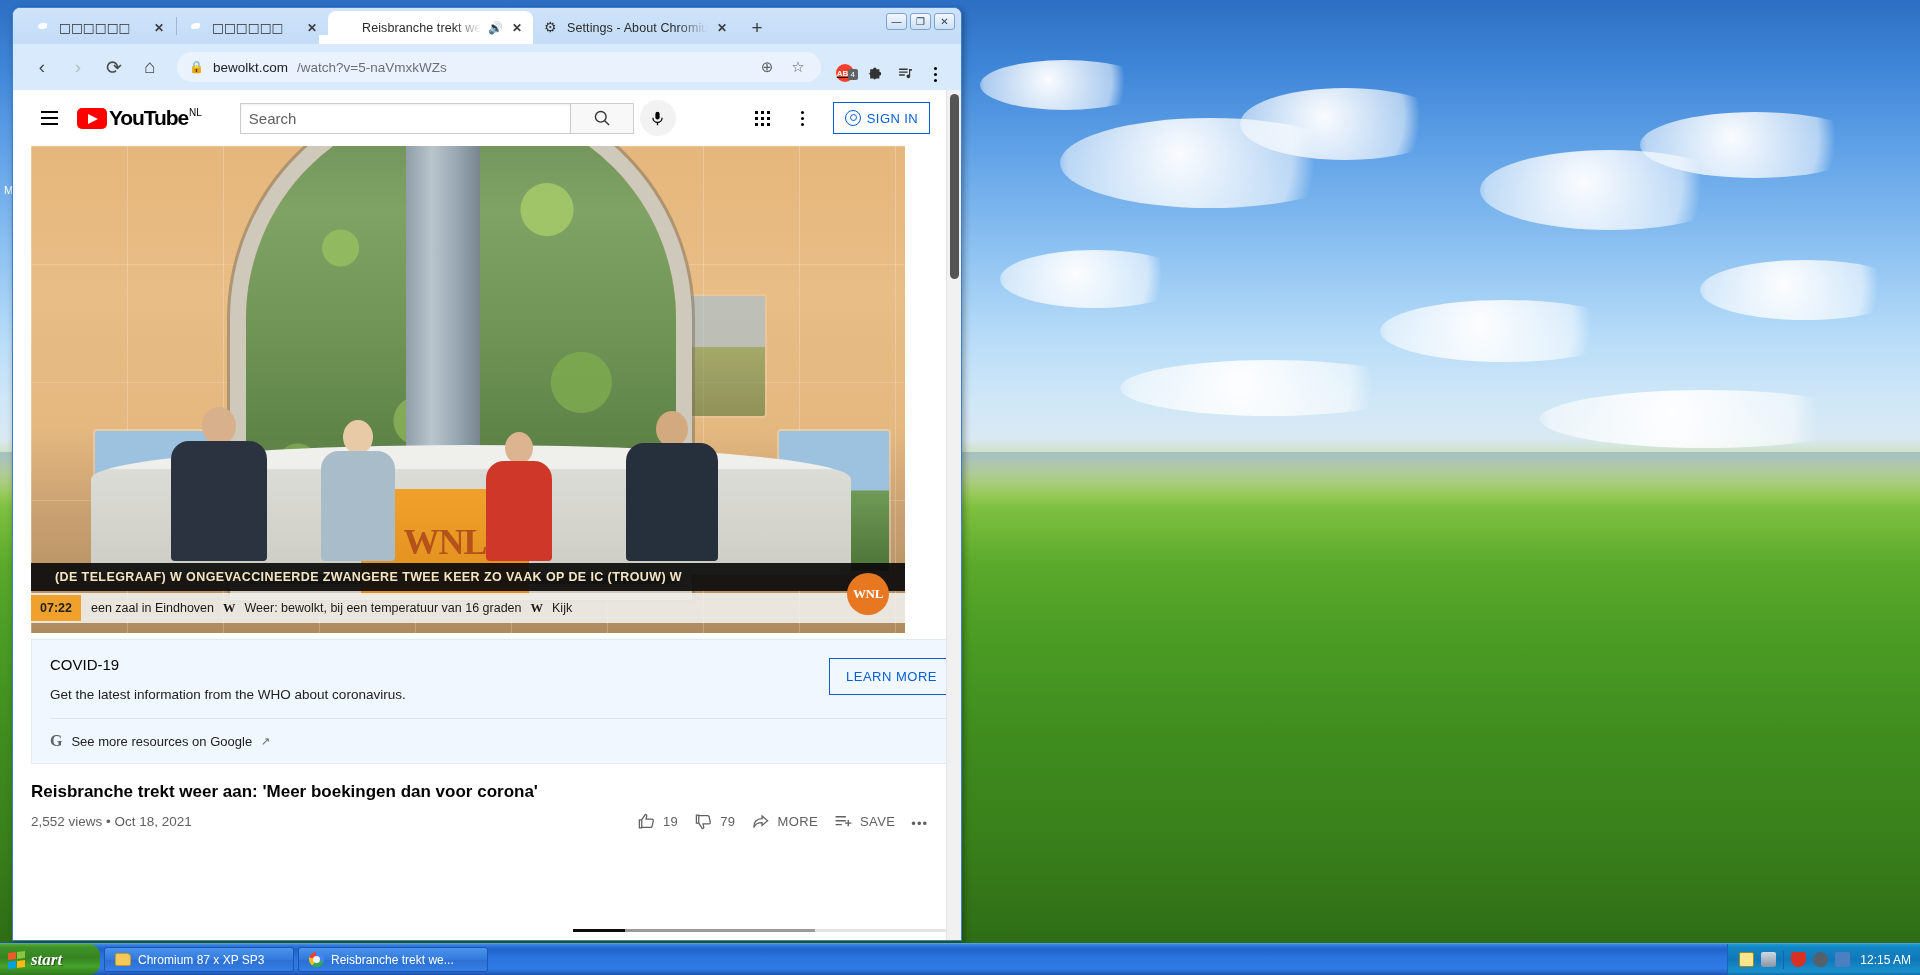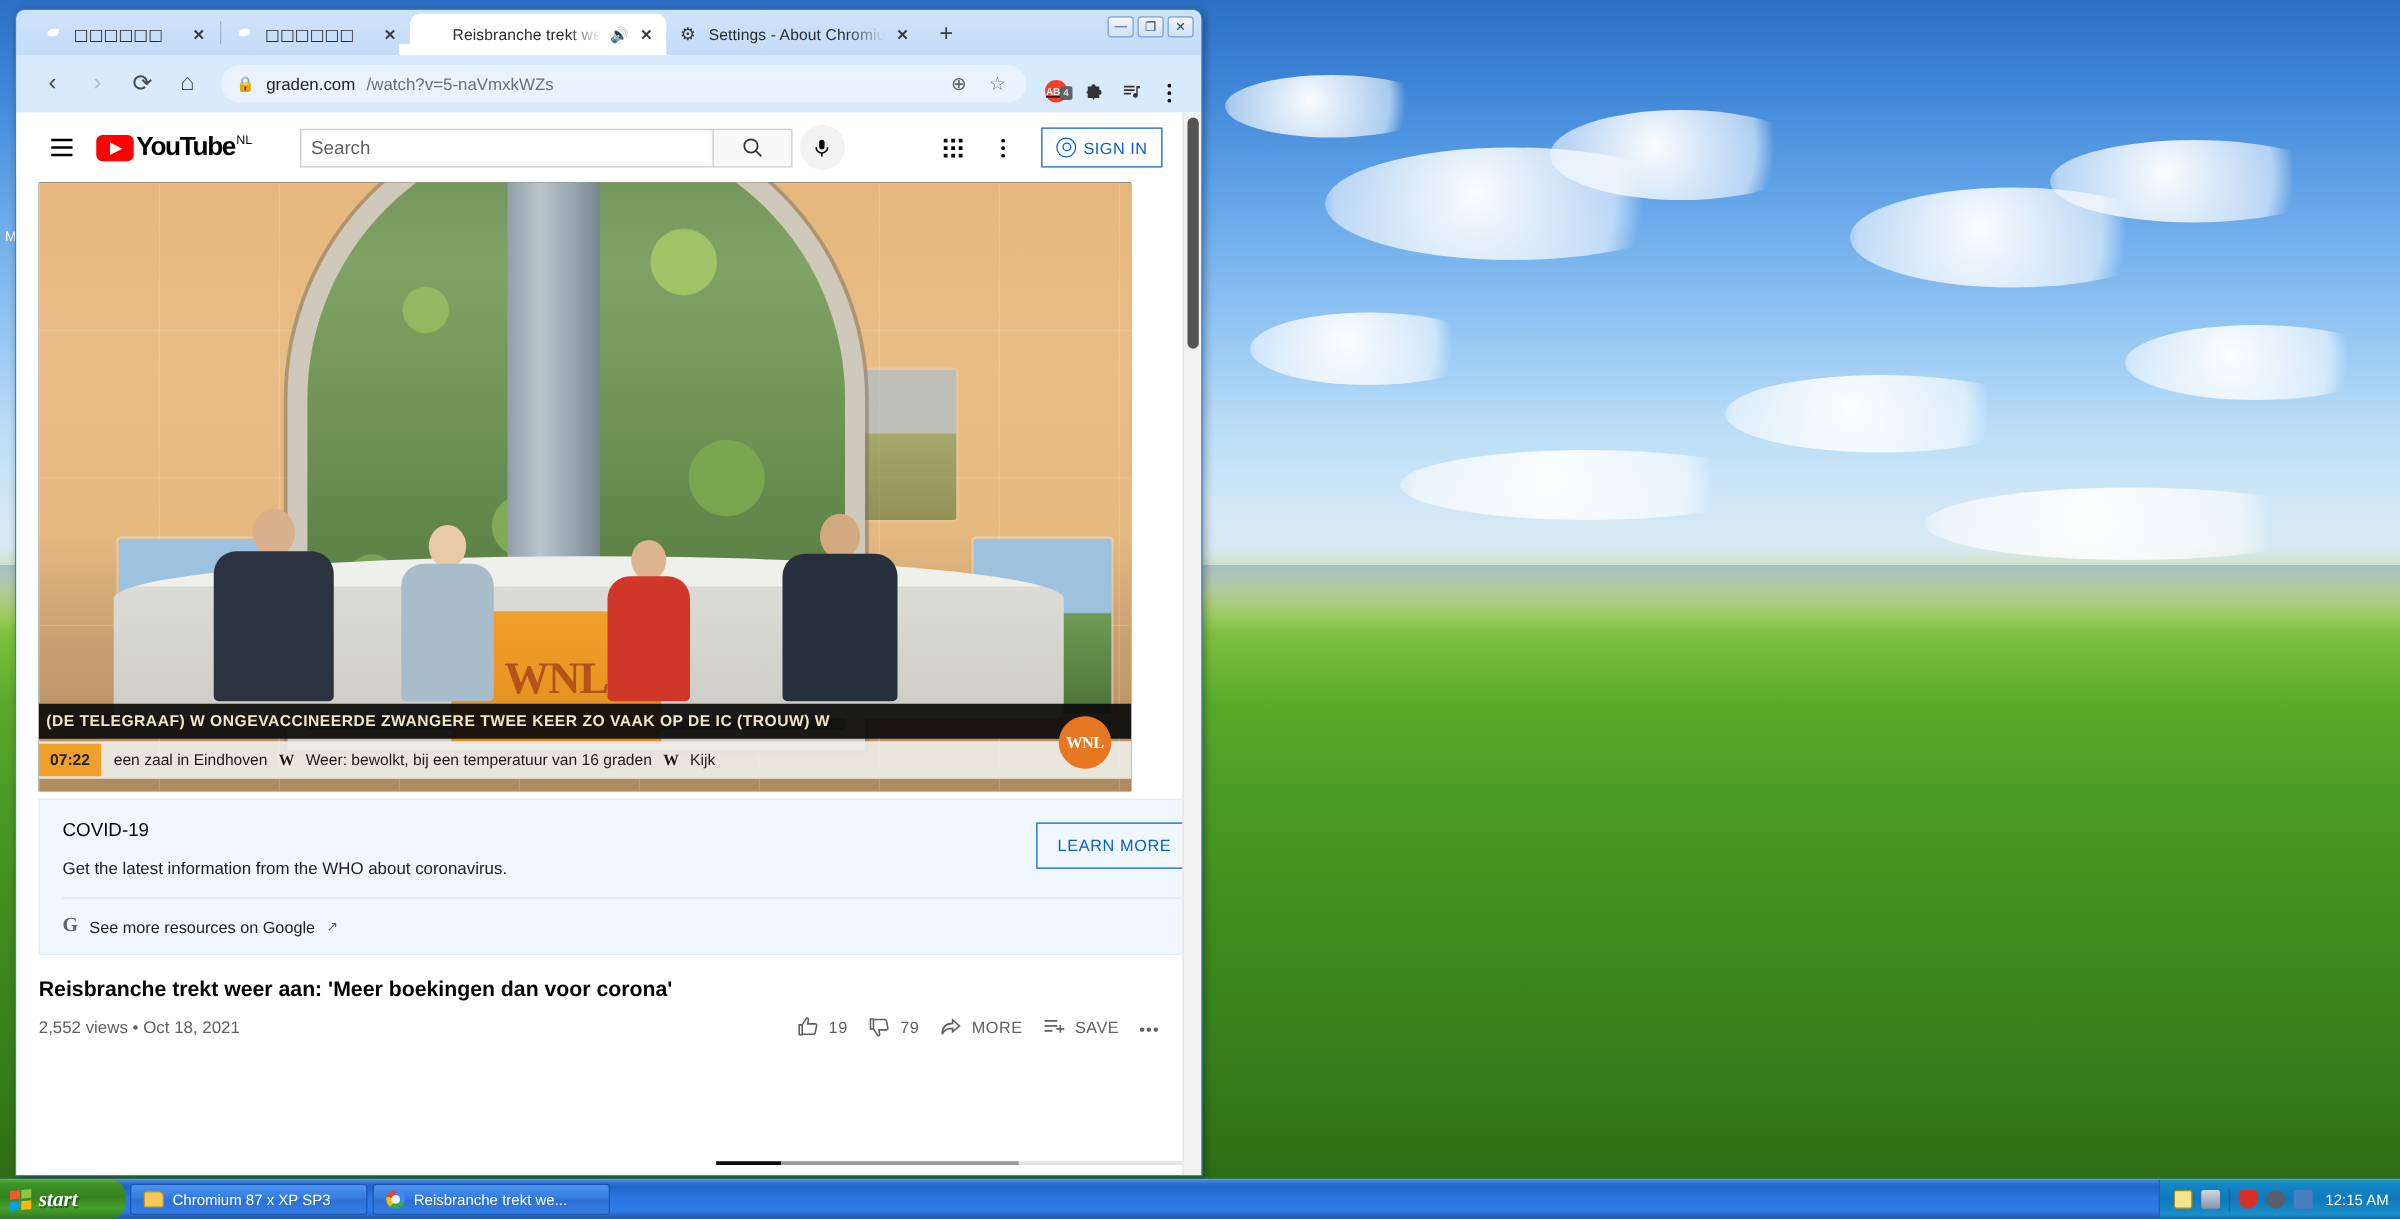--- a/index.html
+++ b/index.html
@@ -280,21 +280,21 @@
     font-family: "Liberation Serif", serif;
   }
   .person { position:absolute; bottom: 72px; }
   .person .head { border-radius:50%; margin: 0 auto; }
   .person .body { border-radius: 18px 18px 4px 4px; }
 
   #ticker-row1 {
     position:absolute; left:0; right:0; bottom: 42px; height: 28px;
     background: rgba(12,12,12,.93); color: #f3e5c4;
     font-size: 12.5px; font-weight: bold; letter-spacing: .4px;
-    display:flex; align-items:center; padding-left: 6px; overflow:hidden;
+    display:flex; align-items:center; padding-left: 24px; overflow:hidden;
     white-space: nowrap; font-family: "Liberation Sans", sans-serif;
   }
   #ticker-row2 {
     position:absolute; left:0; right:0; bottom: 10px; height: 30px;
     background: rgba(240,240,235,.9); color:#1a1a1a;
     font-size: 12.5px; display:flex; align-items:center; overflow:hidden;
     white-space: nowrap;
   }
   #ticker-time {
     background:#f0a12b; color:#222; font-weight:bold; padding: 6px 9px;
@@ -475,21 +475,21 @@
       </div>
     <div class="nav-btn">
         <span>⟳</span>
       </div>
     <div class="nav-btn">
         <span>⌂</span>
       </div>
 
     <div id="omnibox">
       <span class="lock">🔒</span>
-      <span>graden.com</span>
+      <span>bewolkt.com</span>
         <span class="url-path">/watch?v=5-naVmxkWZs</span>
       <span style="flex:1"></span>
       <span class="omni-icon">⊕</span>
       <span class="omni-icon">☆</span>
     </div>
 
     <div class="ext-icon">
       <span id="abp-icon">
           <span>ABP</span>
         </span>

